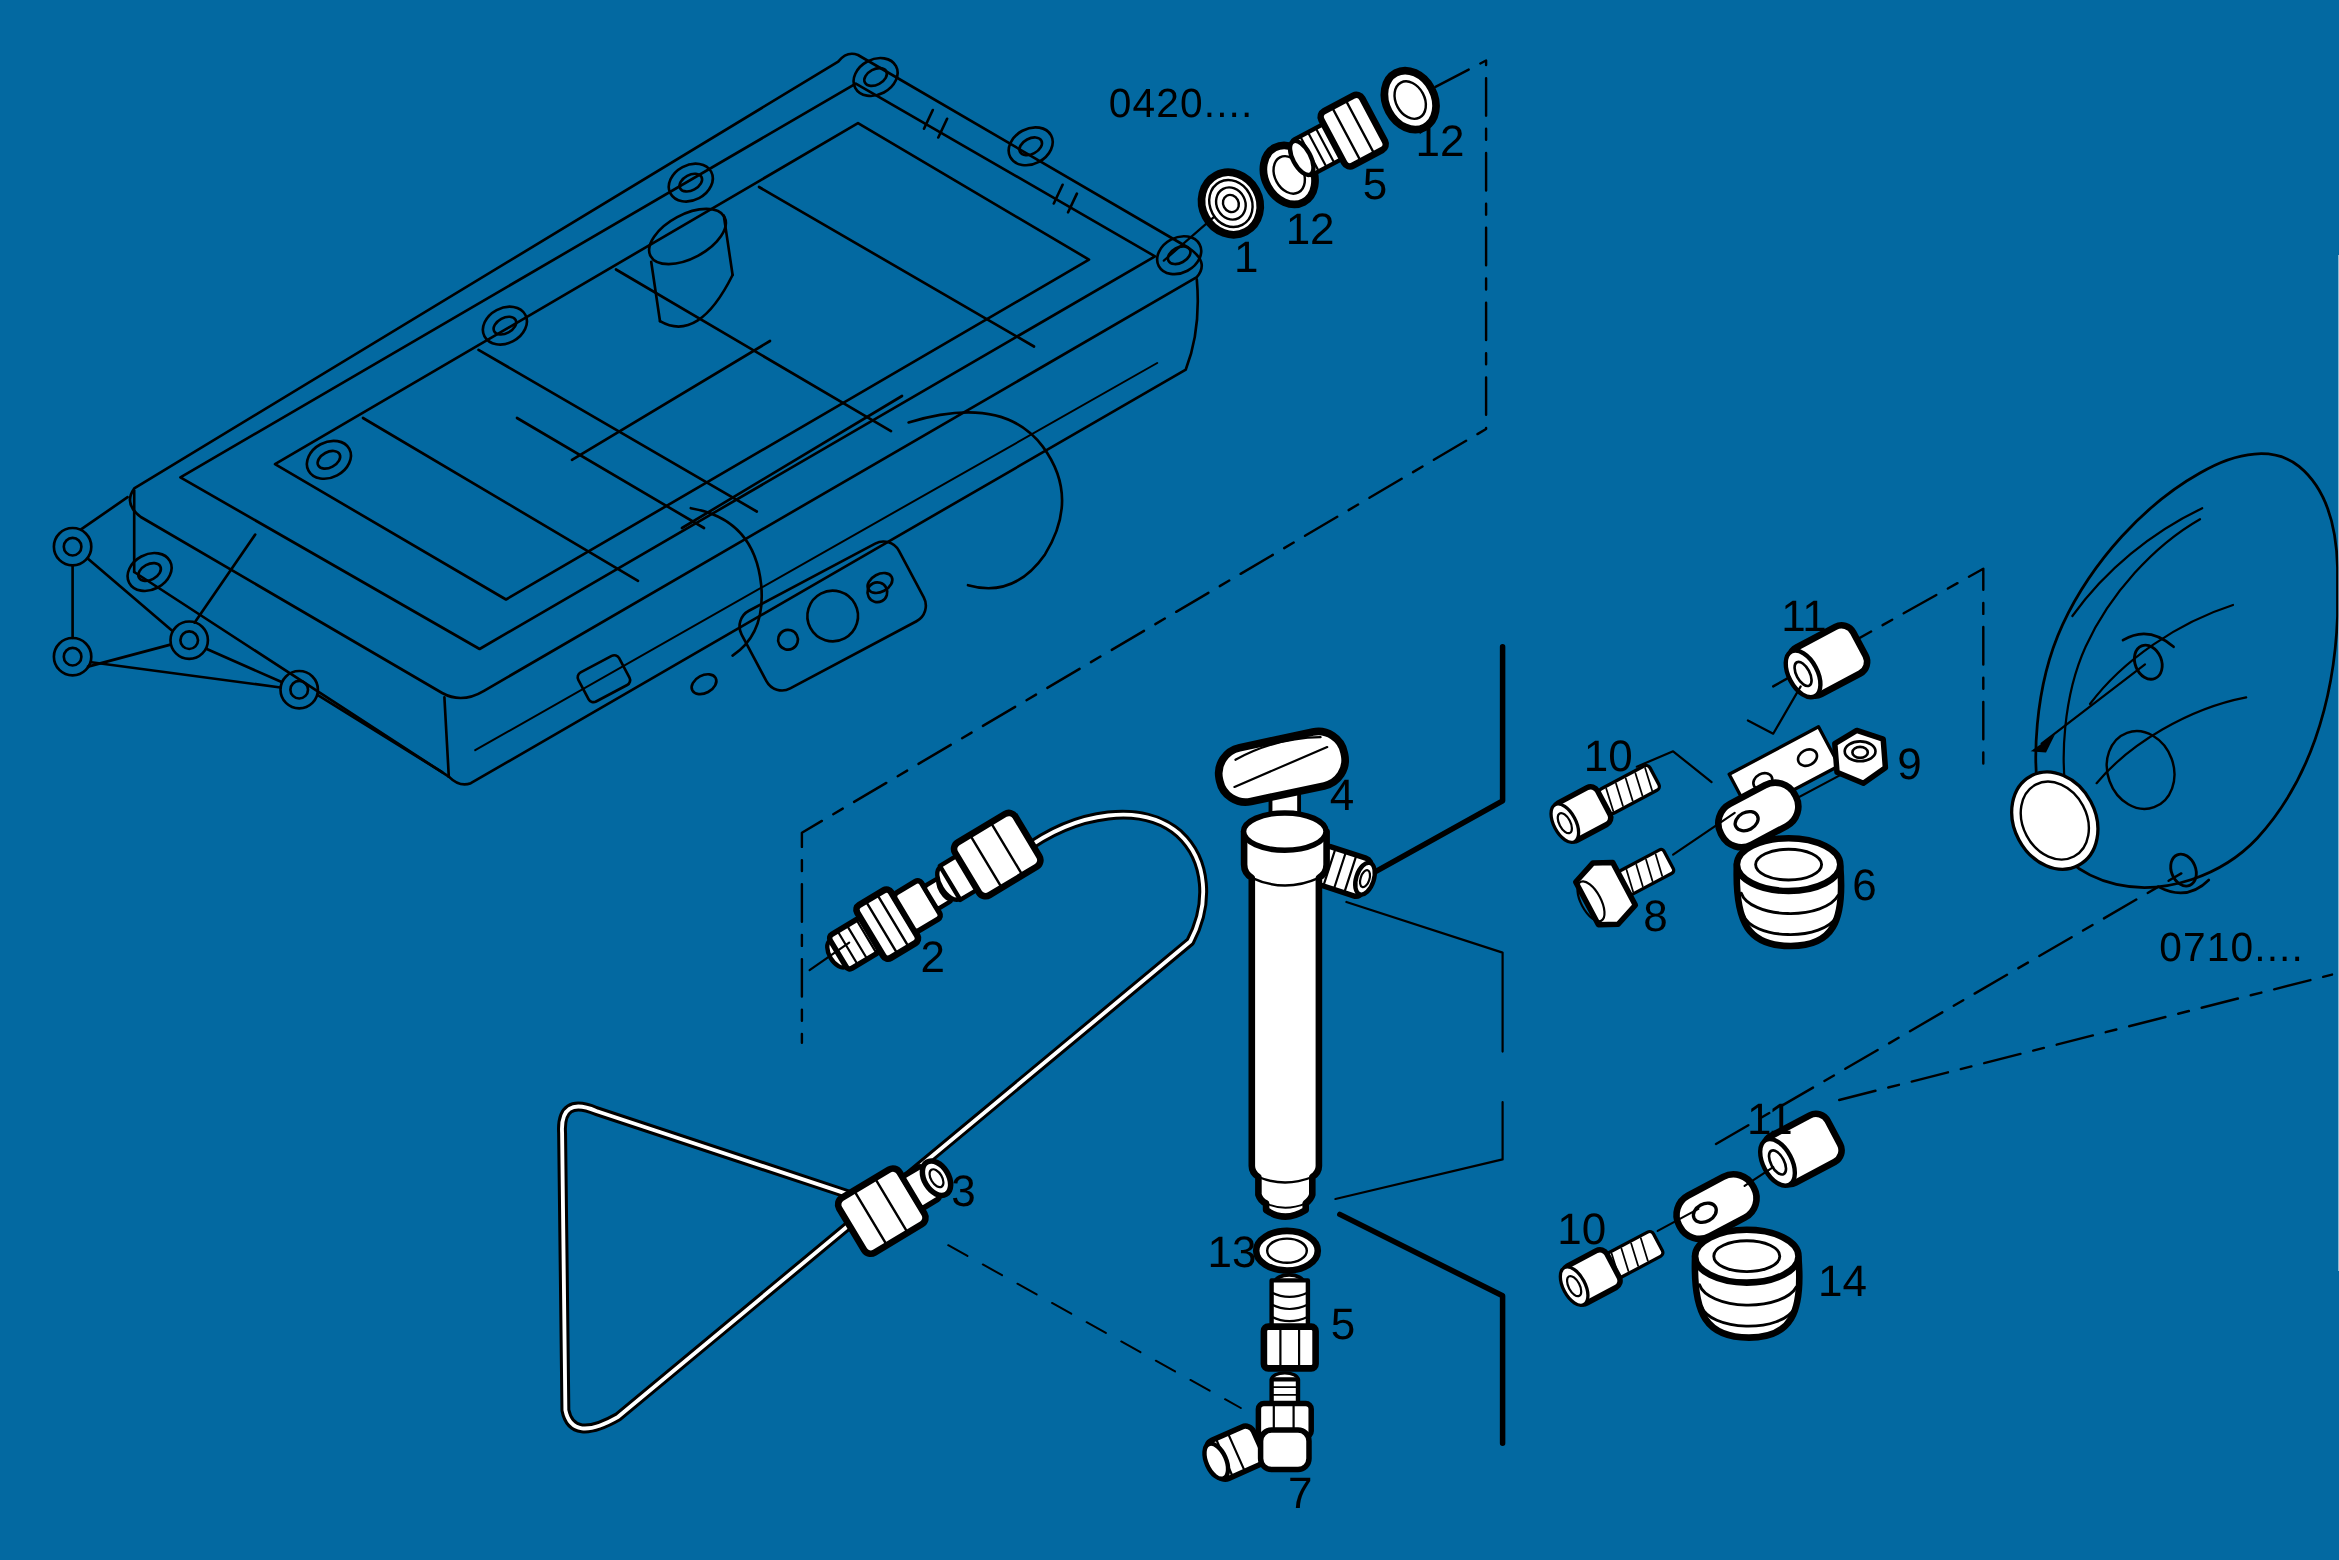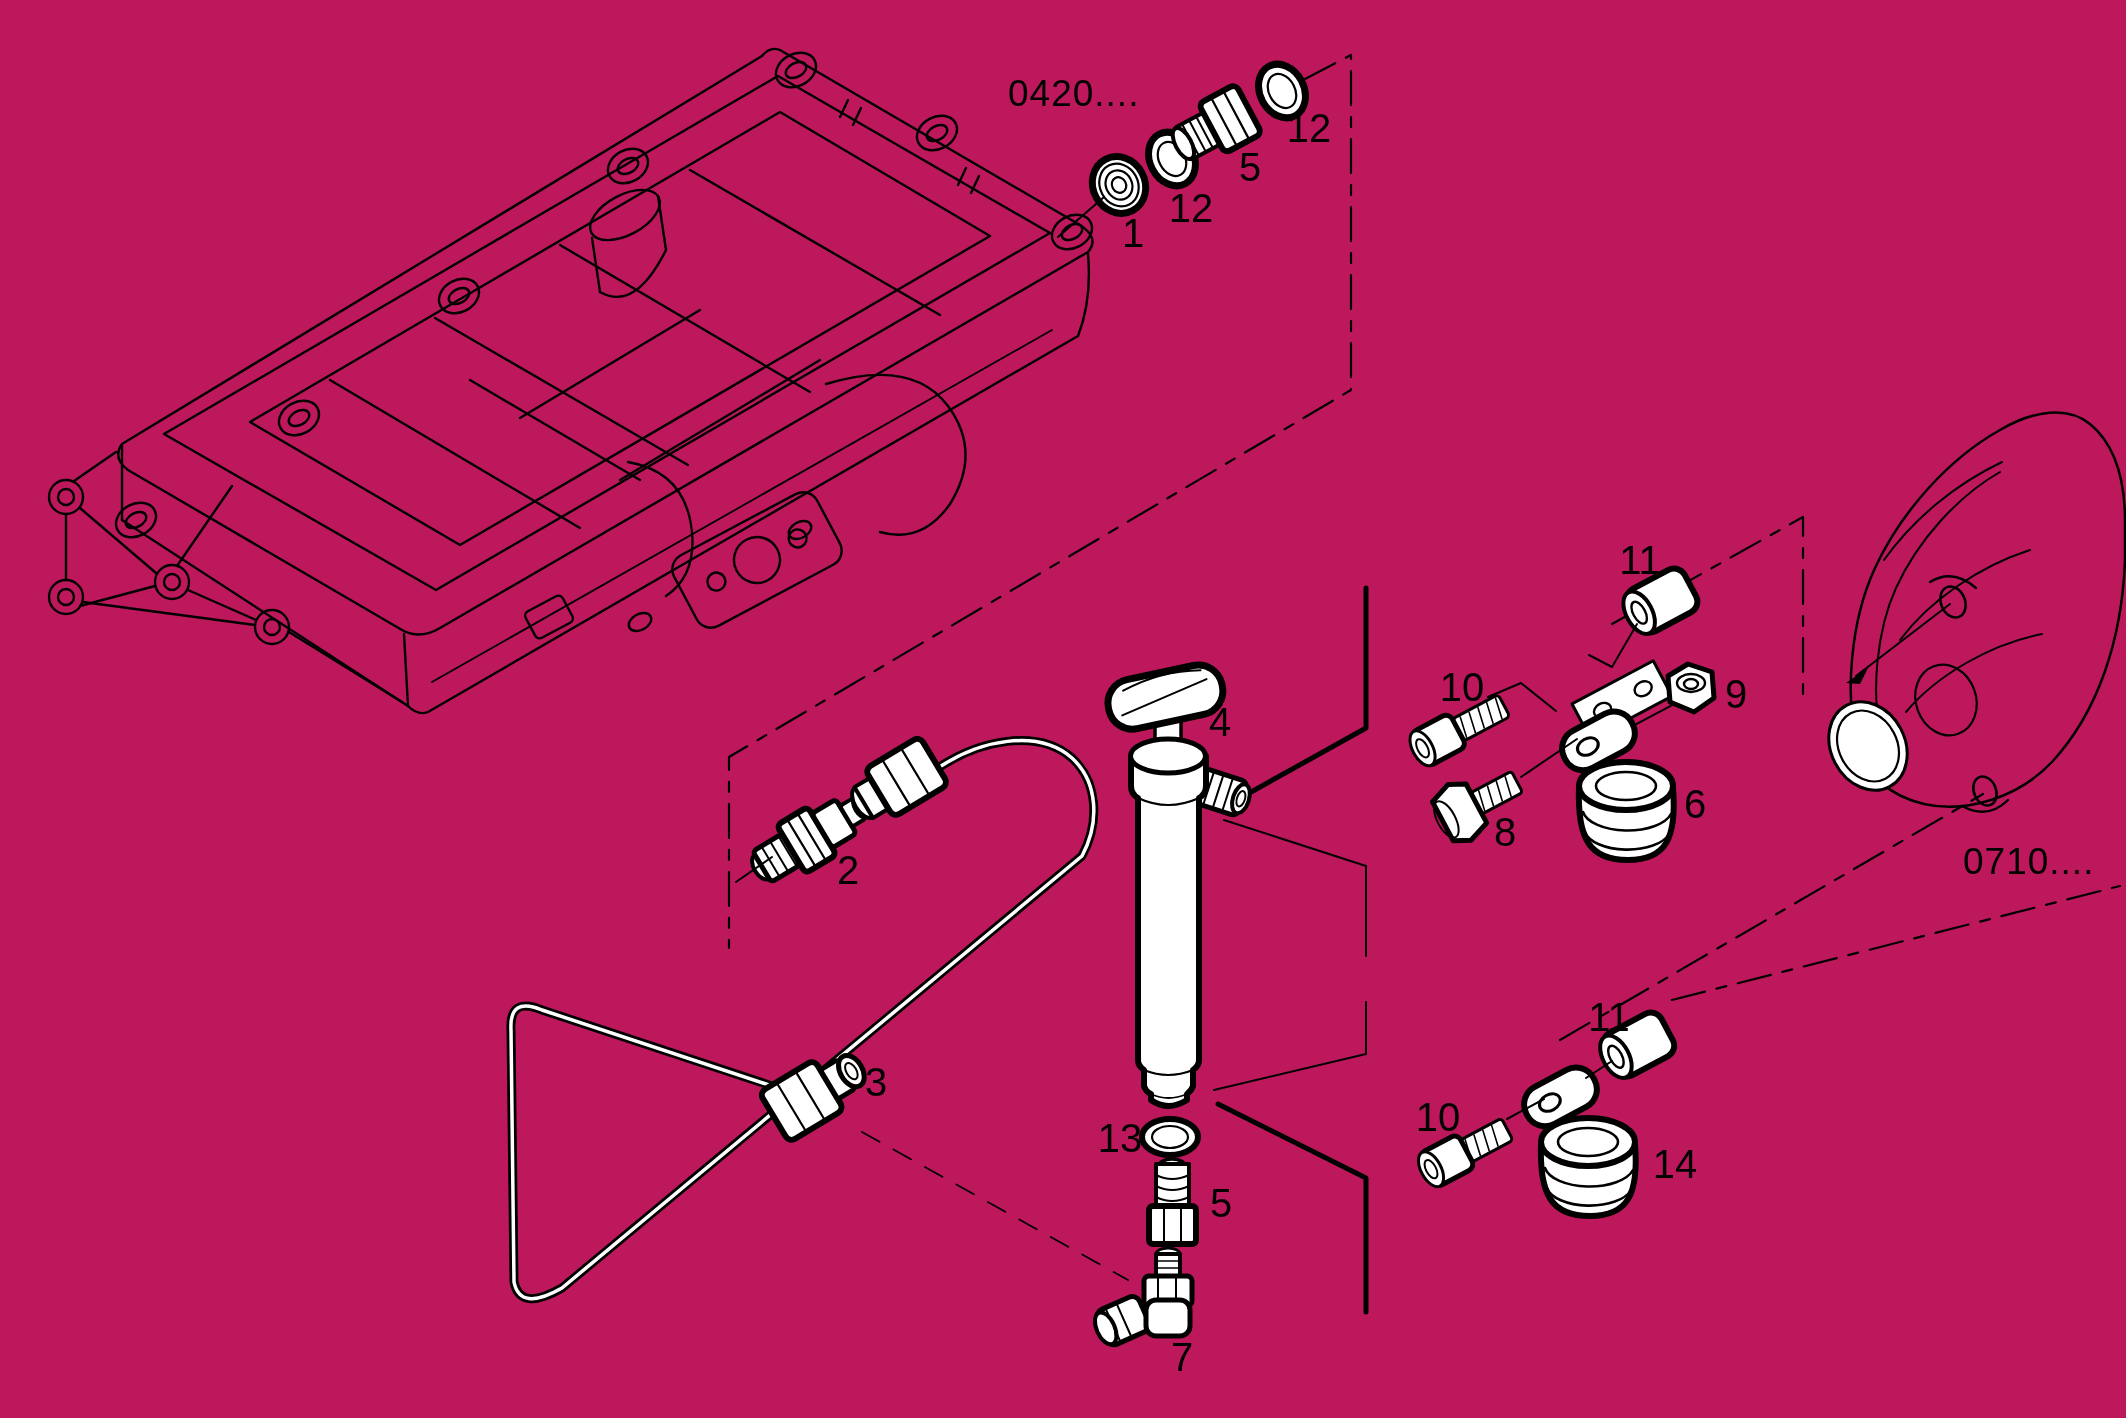--- a/index.html
+++ b/index.html
@@ -1,16 +1,16 @@
 <!DOCTYPE html>
 <html><head>
 <meta charset="utf-8">
 <style>
   html,body{margin:0;padding:0;background:#ffffff;}
-  .canvas{position:relative;width:2126px;height:1418px;background:#be185d;overflow:hidden;}
+  .canvas{position:relative;width:2126px;height:1418px;background:#0369a1;overflow:hidden;}
   .canvas svg{display:block;width:100%;height:100%;}
   text{font-family:"Liberation Sans", sans-serif;fill:#000000;}
   .num{font-size:40px;}
   .code{font-size:37px;letter-spacing:1px;}
 </style>
 </head>
 <body>
 
 <div class="canvas">
 <svg viewBox="0 0 2126 1418" fill="none" stroke="#000" stroke-linecap="round" stroke-linejoin="round">

